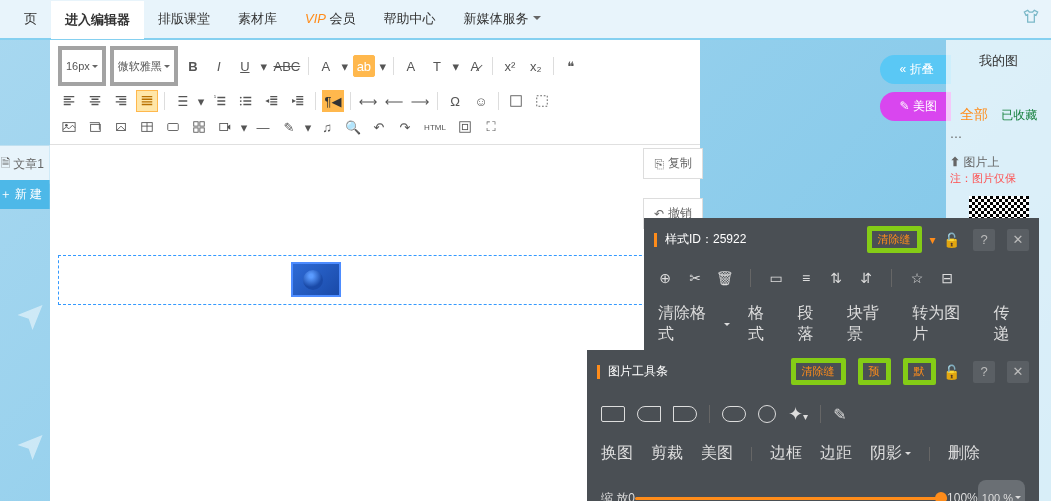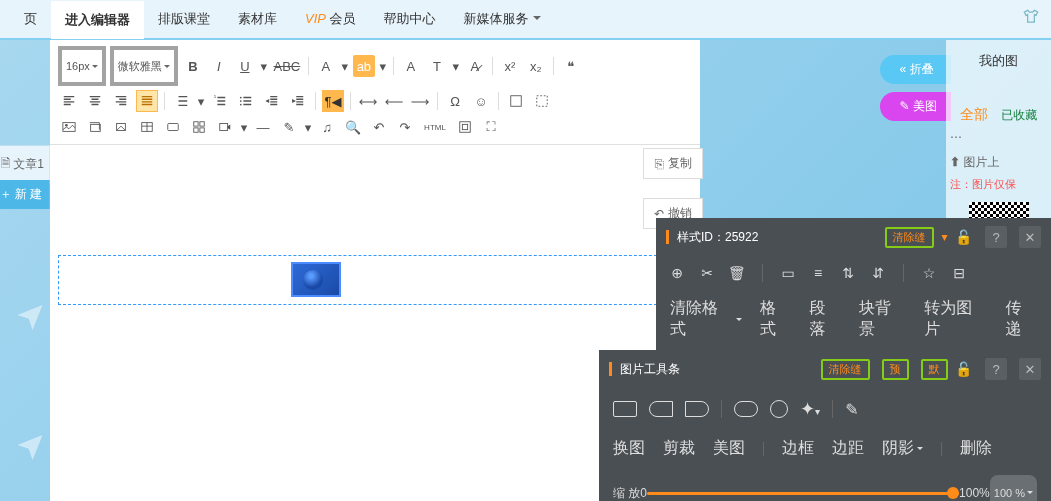--- a/index.html
+++ b/index.html
@@ -37,34 +37,34 @@
 .left-new { position: absolute; top: 180px; left: 50px; transform: translateX(-100%); background: #4db8e8; color: #fff; padding: 6px 8px; font-size: 12px; display: flex; align-items: center; gap: 3px; border-radius: 2px 0 0 2px; }
 
 
 .side-btn { position: absolute; right: 348px; background: #fff; border: 1px solid #ddd; padding: 6px 10px; font-size: 12px; color: #666; display: flex; align-items: center; gap: 4px; }
 
 
 .right-panel { position: absolute; top: 40px; right: 0; width: 105px; background: rgba(255,255,255,0.7); height: 461px; padding: 8px 4px; font-size: 12px; color: #555; overflow: hidden; }
 .right-panel .pill { display: inline-block; padding: 4px 8px; border-radius: 12px; font-size: 14px; margin: 2px; }
 .right-panel .tabs { margin-top: 6px; }
 .right-panel .upload { margin-top: 10px; color: #666; }
-.right-panel .note { color: #ff4d4d; font-size: 11px; margin-top: 6px; }
+.right-panel .note { color: #ff4d4d; font-size: 11px; }
 .qr { width: 60px; height: 60px; margin: 10px auto; background: repeating-linear-gradient(0deg, #000 0 3px, #fff 3px 6px), repeating-linear-gradient(90deg, #000 0 3px, #fff 3px 6px); background-blend-mode: difference; }
 .fold-pill { position: absolute; top: 55px; right: 100px; }
 .pill.fold { background: #5ac8f5; color: #fff; padding: 6px 14px 6px 20px; border-radius: 18px 0 0 18px; font-size: 12px; }
 .pill.beauty { background: #d946ef; color: #fff; padding: 6px 14px 6px 20px; border-radius: 18px 0 0 18px; font-size: 12px; }
 
 
-.dark-panel { position: absolute; right: 0; background: #4a4f54; color: #ddd; font-size: 12px; }
+.dark-panel { position: absolute; right: 12px; background: #4a4f54; color: #ddd; font-size: 12px; }
 .panel1 { top: 218px; width: 395px; }
 .panel2 { top: 350px; width: 452px; }
 .dp-head { display: flex; align-items: center; padding: 8px 10px; gap: 8px; }
 .dp-head .bar { width: 3px; height: 14px; background: #ff8c1a; }
 .dp-head .title { flex: 1; color: #fff; }
-.dp-head .tag { border: 2px solid #84cc16; color: #ff8c1a; padding: 1px 6px; font-size: 11px; border-radius: 2px; cursor: pointer; margin-left: 4px; }
+.dp-head .tag { border: 5px solid #84cc16; color: #ff8c1a; padding: 1px 6px; font-size: 11px; border-radius: 2px; cursor: pointer; margin-left: 4px; }
 .dp-head .iconbtn { width: 22px; height: 22px; background: #5a5f64; display: flex; align-items: center; justify-content: center; margin-left: 4px; cursor: pointer; border-radius: 2px; color: #bbb; font-size: 13px; }
 .dp-head .lock { color: #ffb84d; font-size: 14px; }
 .dp-row { display: flex; align-items: center; padding: 6px 10px; gap: 8px; }
 .dp-row .ic { width: 22px; height: 22px; display: flex; align-items: center; justify-content: center; color: #ddd; cursor: pointer; font-size: 14px; }
 .dp-row .vsep { width: 1px; height: 18px; background: #666; margin: 0 6px; }
 .dp-row2 { display: flex; align-items: center; padding: 8px 14px; gap: 18px; font-size: 16px; }
 .dp-row2 .opt { color: #ddd; cursor: pointer; display: flex; align-items: center; gap: 3px; }
 .dp-row2 .opt.dd::after { content: ""; border: 3px solid transparent; border-top-color: #ddd; margin-top: 3px; }
 .dp-more { text-align: center; padding: 2px 0 6px; color: #aaa; cursor: pointer; }
 

